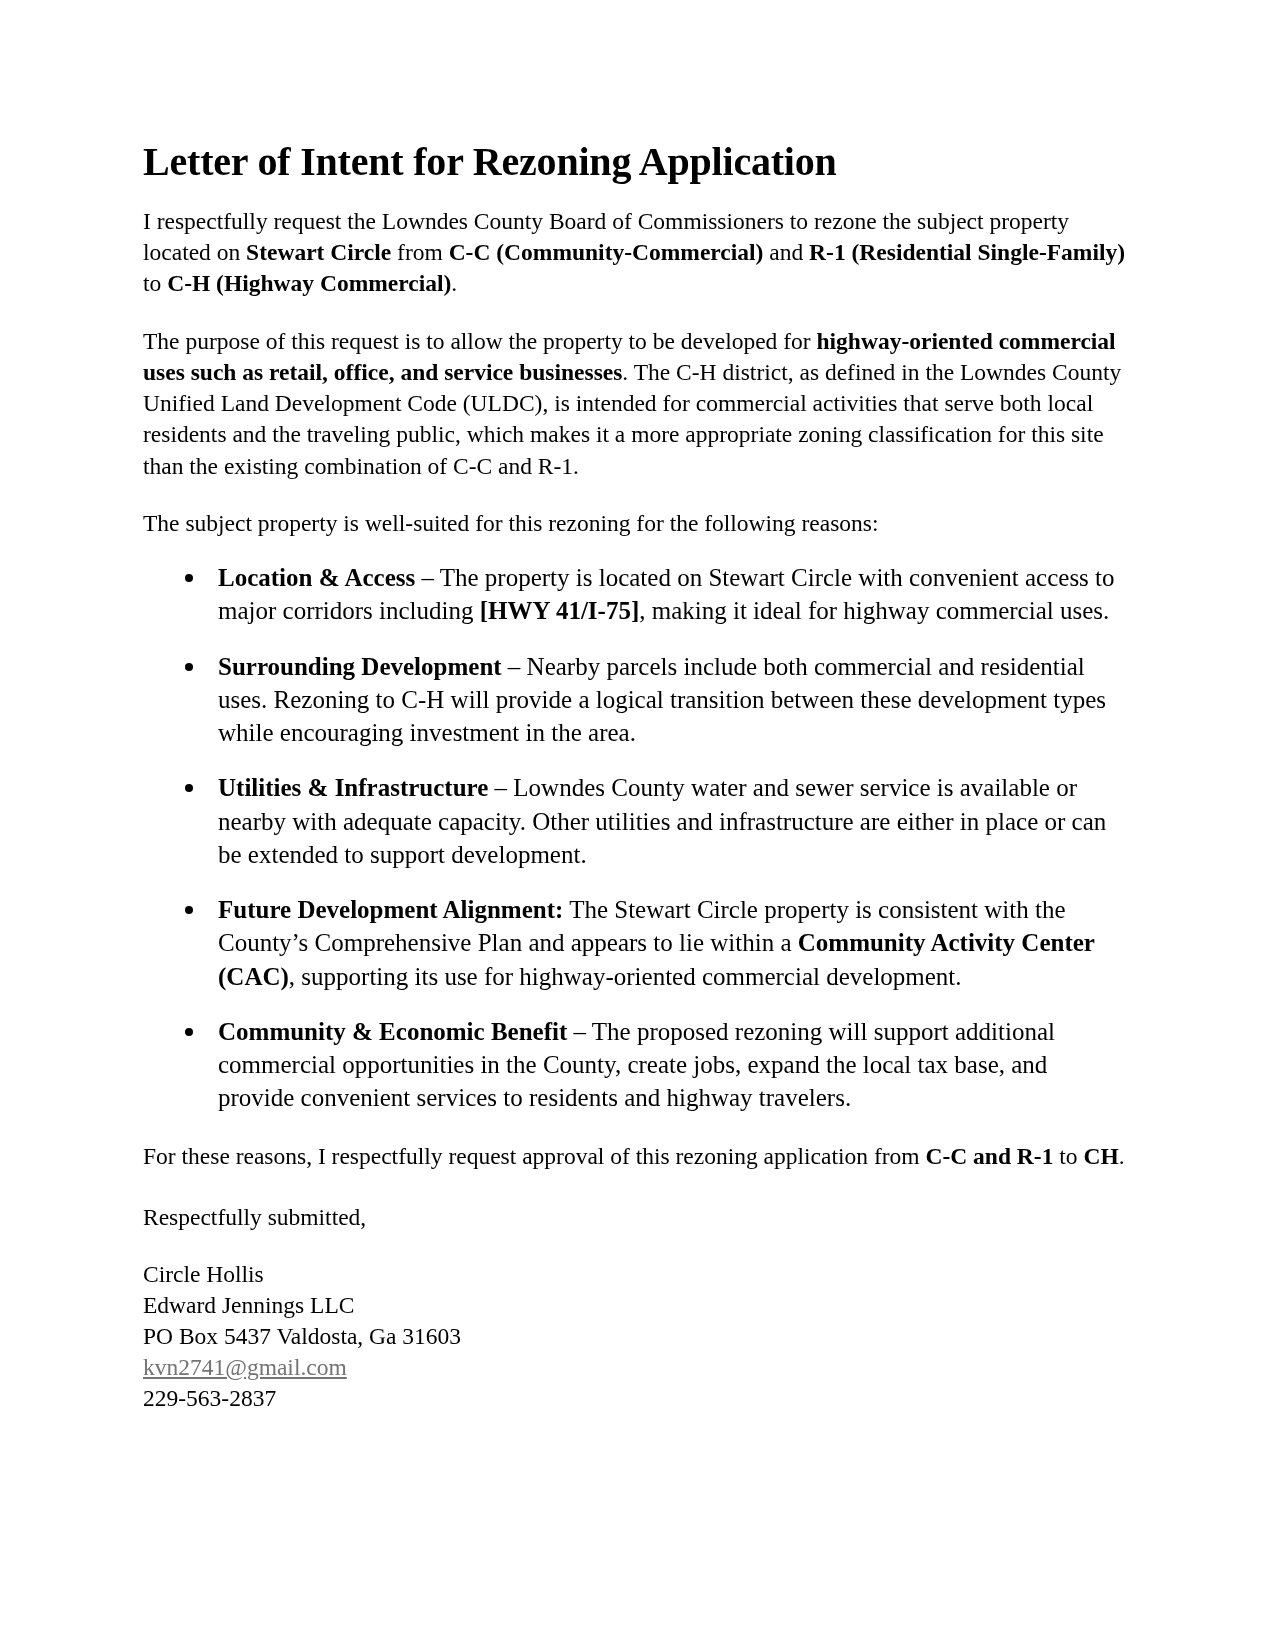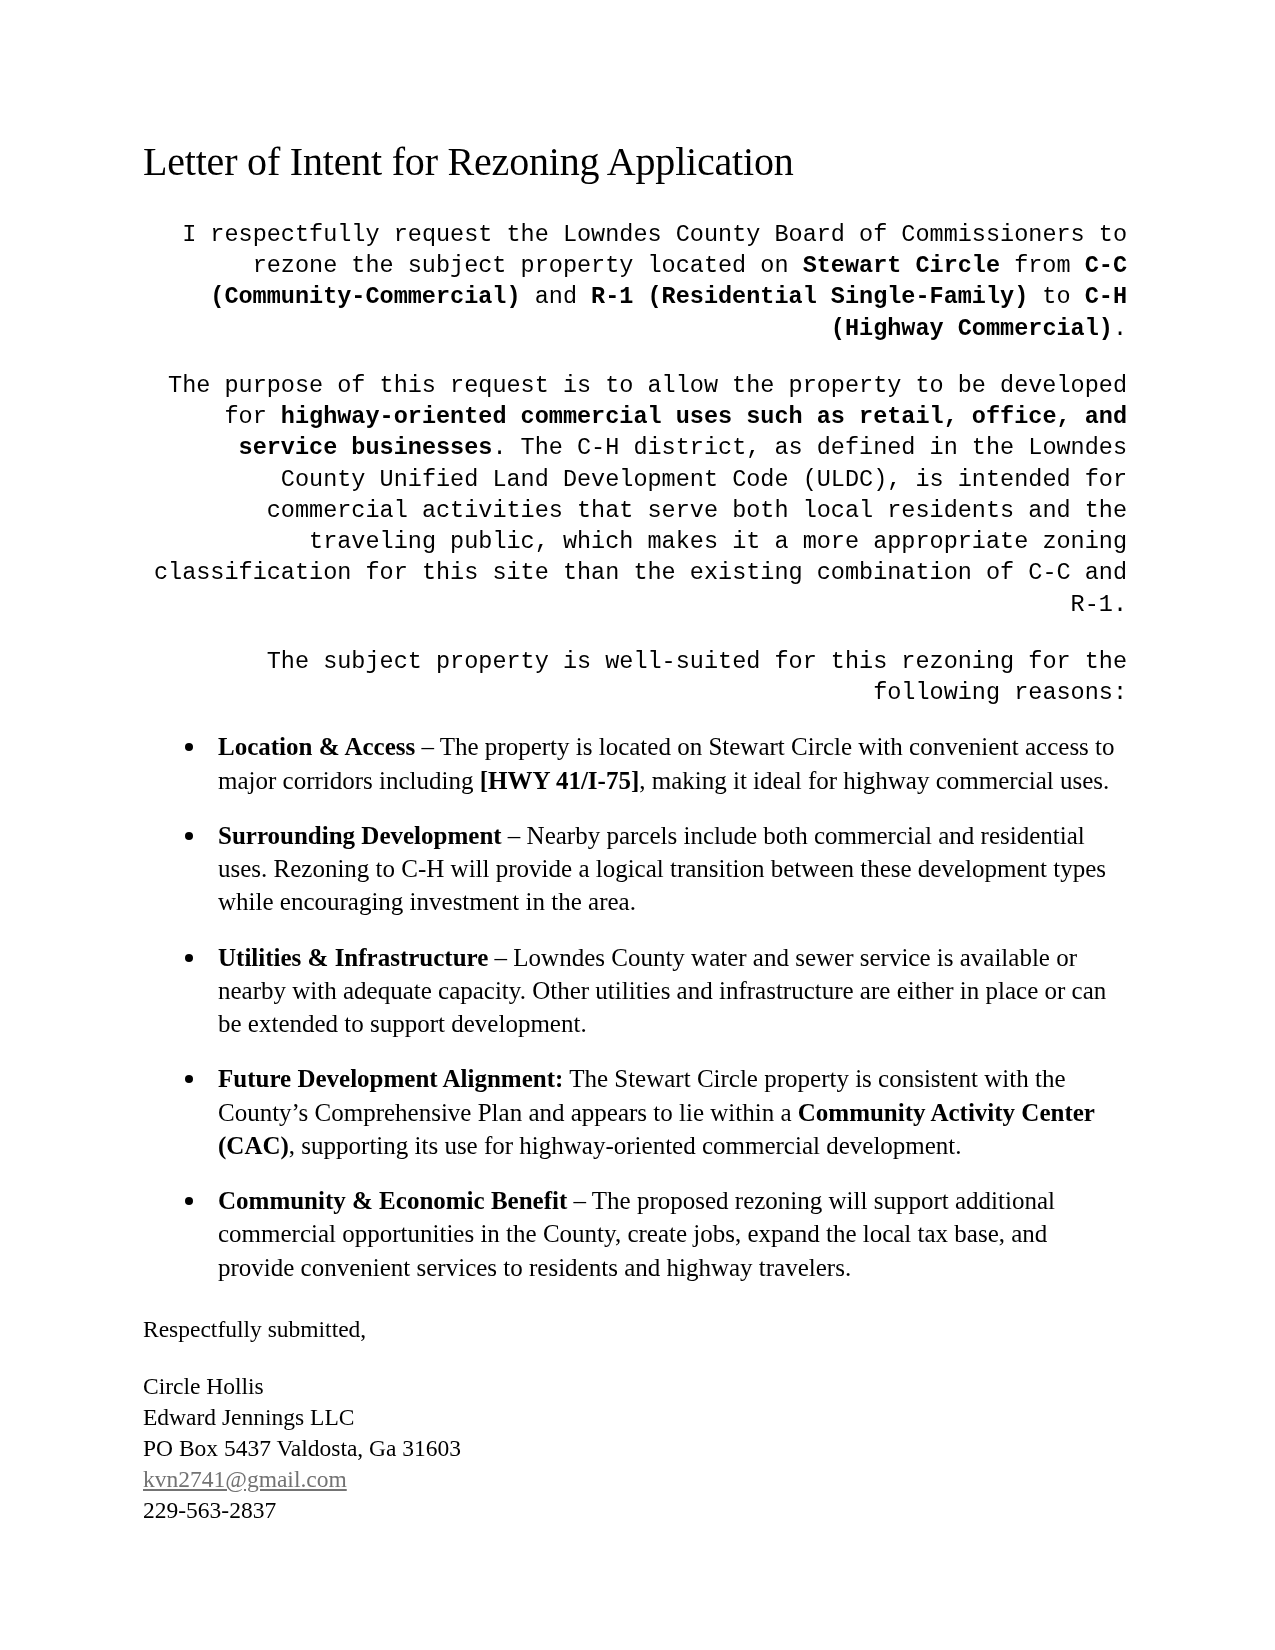--- a/index.html
+++ b/index.html
@@ -12,31 +12,30 @@
     width: 1275px;
     height: 1650px;
     background: #ffffff;
     box-sizing: border-box;
     padding: 140px 148px 0 143px;
     font-family: "Liberation Serif", "DejaVu Serif", serif;
     color: #000000;
   }
   .doc-title {
     font-size: 40px;
-    font-weight: normal;
+    font-weight: bold;
     line-height: 1.12;
     letter-spacing: -0.2px;
-    margin: 0 0 34px 0;
+    margin: 0 0 21px 0;
   }
   p.para {
     font-size: 23.5px;
     line-height: 1.33;
     margin: 0 0 26px 0;
-    text-align: right;
-    font-family: Liberation Mono, monospace;
+    text-align: left;
   }
   p.lead-in {
     margin-bottom: 22px;
   }
   ul.reasons {
     list-style: none;
     margin: 0 0 26px 0;
     padding: 0;
   }
   ul.reasons > li {
@@ -111,20 +110,21 @@
     <li>
       <span class="bullet-dot"></span>
       <b>Future Development Alignment:</b><span> The Stewart Circle property is consistent with the County’s Comprehensive Plan and appears to lie within a </span><b>Community Activity Center (CAC)</b><span>, supporting its use for highway-oriented commercial development.</span>
     </li>
     <li>
       <span class="bullet-dot"></span>
       <b>Community &amp; Economic Benefit</b><span> – The proposed rezoning will support additional commercial opportunities in the County, create jobs, expand the local tax base, and provide convenient services to residents and highway travelers.</span><b></b><span></span>
     </li>
   </ul>
 
+  <p class="para"><span>For these reasons, I respectfully request approval of this rezoning application from </span><b>C-C and R-1</b><span> to </span><b>CH</b><span>.</span></p>
 
 
   <p class="sign-off closing-gap">Respectfully submitted,</p>
 
   <div class="signature-block">
     <div>Circle Hollis</div>
     <div>Edward Jennings LLC</div>
     <div>PO Box 5437 Valdosta, Ga 31603</div>
     <div><a class="email-link" href="#">kvn2741@gmail.com</a></div>
     <div>229-563-2837</div>

